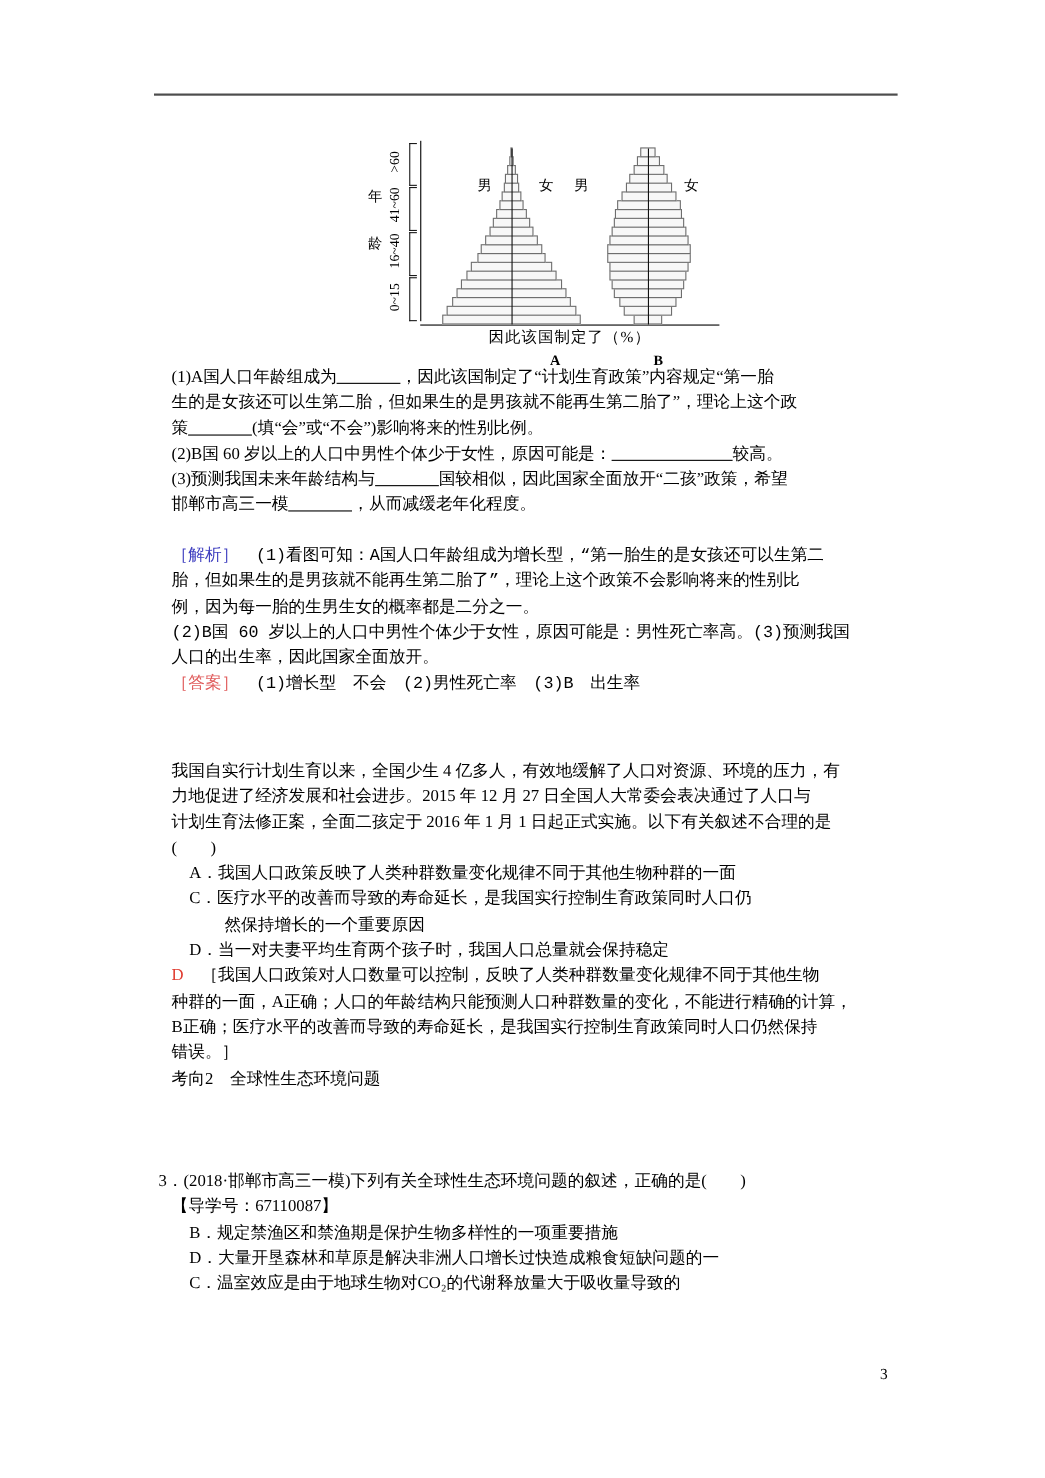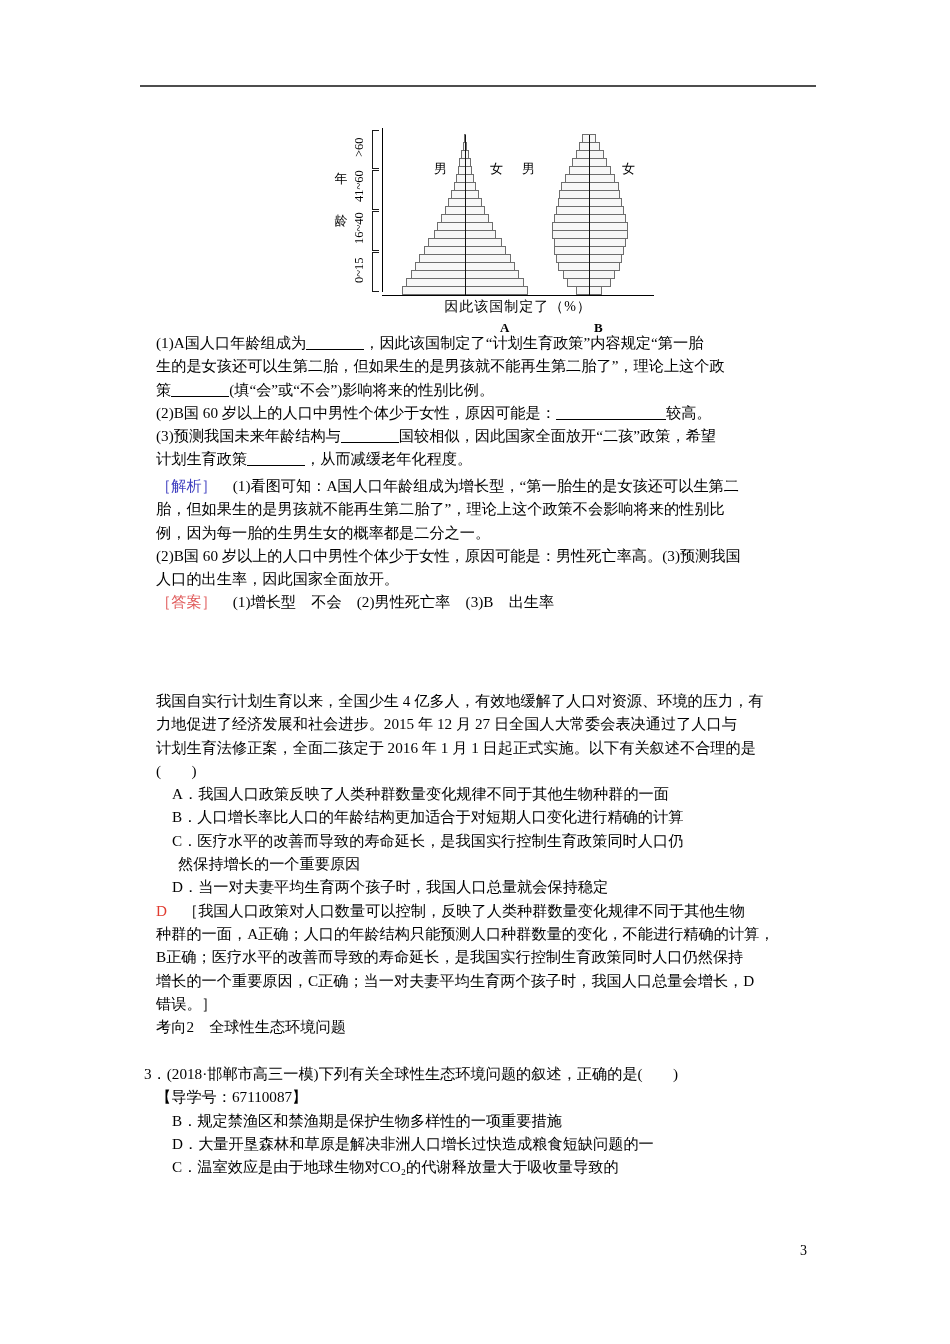--- a/index.html
+++ b/index.html
@@ -149,21 +149,21 @@
   .blank { display: inline-block; border-bottom: 1px solid #000; vertical-align: -2px; }
   .b-md { width: 58px; }
   .b-lg { width: 110px; }
   .pagenum {
     position: absolute;
     left: 800px;
     top: 1243px;
     font-size: 14px;
   }
   .opt { margin-left: 16px; }
-  .opt2 { margin-left: 22px; }
+  .opt2 { margin-left: 48px; }
 </style>
 </head>
 <body>
 
 <div class="page">
 
   <div class="rule"></div>
 
   <div class="figure">
 
@@ -259,53 +259,51 @@
     <div class="ln">
       <span>策</span><span class="blank b-md"></span><span>(填“会”或“不会”)影响将来的性别比例。</span>
     </div>
     <div class="ln">
       <span>(2)B国 60 岁以上的人口中男性个体少于女性，原因可能是：</span><span class="blank b-lg"></span><span>较高。</span>
     </div>
     <div class="ln">
       <span>(3)预测我国未来年龄结构与</span><span class="blank b-md"></span><span>国较相似，因此国家全面放开“二孩”政策，希望</span>
     </div>
     <div class="ln">
-      <span>计划生育政策</span><span class="blank b-md"></span><span>，从而减缓老年化程度。</span>
-    </div>
-  </div>
-
-  <div class="blk" style="top:474px;">
+      <span>邯郸市高三一模</span><span class="blank b-md"></span><span>，从而减缓老年化程度。</span>
+    </div>
+  </div>
+
+  <div class="blk" style="top:494px;font-family:Liberation Mono, monospace;">
     <div class="ln">
       <span class="tag-jx">［解析］</span><span class="sp2"></span><span>(1)看图可知：A国人口年龄组成为增长型，“第一胎生的是女孩还可以生第二</span>
     </div>
     <div class="ln">胎，但如果生的是男孩就不能再生第二胎了”，理论上这个政策不会影响将来的性别比</div>
     <div class="ln">例，因为每一胎的生男生女的概率都是二分之一。</div>
     <div class="ln">(2)B国 60 岁以上的人口中男性个体少于女性，原因可能是：男性死亡率高。(3)预测我国</div>
     <div class="ln">人口的出生率，因此国家全面放开。</div>
     <div class="ln">
       <span class="tag-da">［答案］</span><span class="sp2"></span><span>(1)增长型　不会　(2)男性死亡率　(3)B　出生率</span>
     </div>
   </div>
 
   <div class="blk" style="top:689px;">
     <div class="ln">我国自实行计划生育以来，全国少生 4 亿多人，有效地缓解了人口对资源、环境的压力，有</div>
     <div class="ln">力地促进了经济发展和社会进步。2015 年 12 月 27 日全国人大常委会表决通过了人口与</div>
     <div class="ln">计划生育法修正案，全面二孩定于 2016 年 1 月 1 日起正式实施。以下有关叙述不合理的是</div>
     <div class="ln">(　　)</div>
     <div class="ln opt">A．我国人口政策反映了人类种群数量变化规律不同于其他生物种群的一面</div>
-    <div class="ln opt">B．人口增长率比人口的年龄结构更加适合于对短期人口变化进行精确的计算</div>
     <div class="ln opt">C．医疗水平的改善而导致的寿命延长，是我国实行控制生育政策同时人口仍</div>
     <div class="ln opt2">然保持增长的一个重要原因</div>
     <div class="ln opt">D．当一对夫妻平均生育两个孩子时，我国人口总量就会保持稳定</div>
     <div class="ln">
       <span class="tag-d">D</span><span class="sp2"></span><span>［我国人口政策对人口数量可以控制，反映了人类种群数量变化规律不同于其他生物</span>
     </div>
     <div class="ln">种群的一面，A正确；人口的年龄结构只能预测人口种群数量的变化，不能进行精确的计算，</div>
     <div class="ln">B正确；医疗水平的改善而导致的寿命延长，是我国实行控制生育政策同时人口仍然保持</div>
-    <div class="ln">增长的一个重要原因，C正确；当一对夫妻平均生育两个孩子时，我国人口总量会增长，D</div>
     <div class="ln">错误。］</div>
     <div class="ln">考向2　全球性生态环境问题</div>
   </div>
 
   <div class="blk" style="top:1062px;">
     <div class="ln" style="margin-left:-12px;">
       <span>3．</span><span>(2018·邯郸市高三一模)下列有关全球性生态环境问题的叙述，正确的是(　　)</span>
     </div>
     <div class="ln" style="text-align:left;width:660px;">
       <span>【导学号：67110087】</span>

